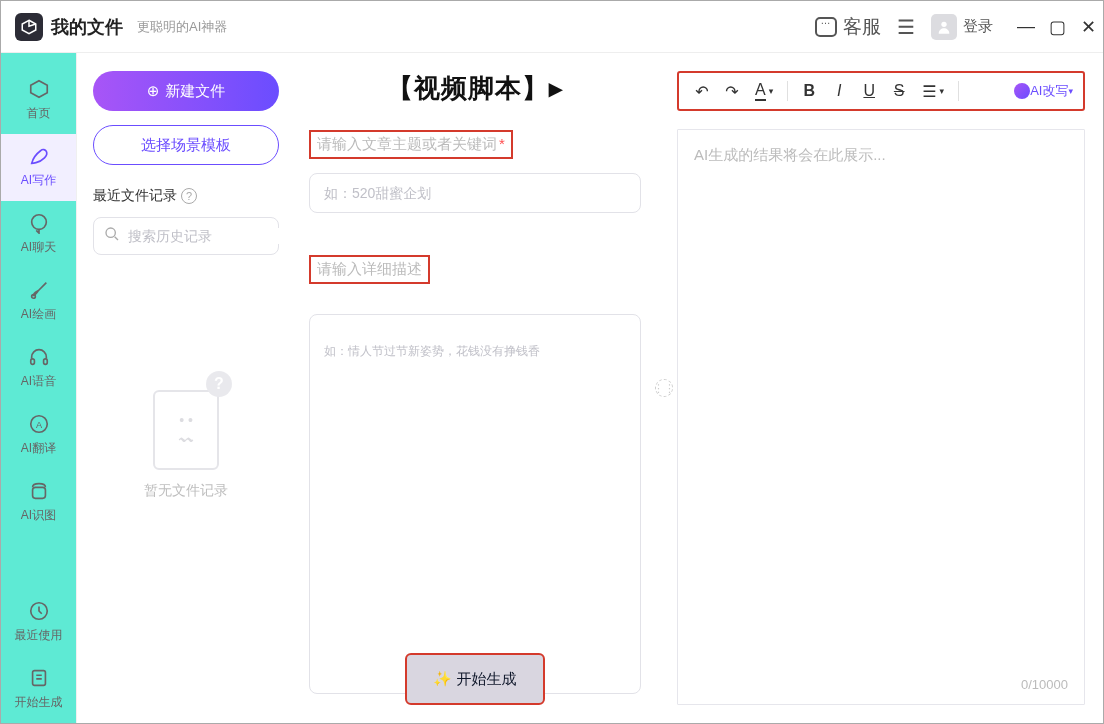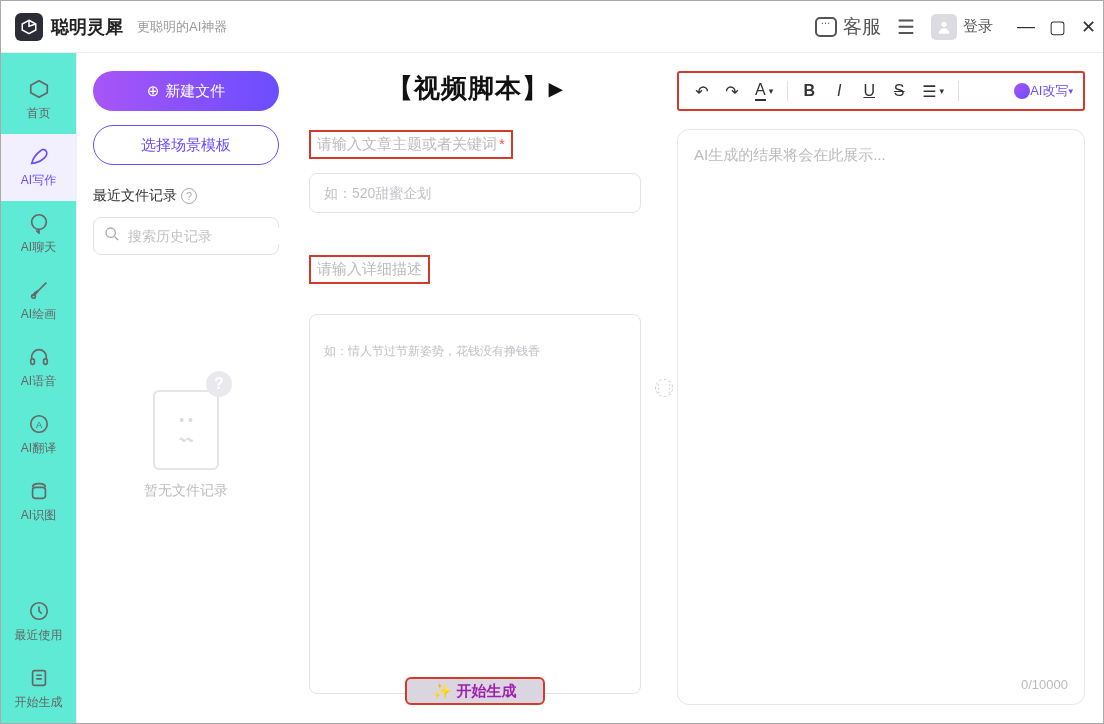--- a/index.html
+++ b/index.html
@@ -45,53 +45,53 @@
     .empty-bubble { position: absolute; top: -4px; right: -6px; width: 26px; height: 26px; background: #d8d8e0; border-radius: 50%; color: #fff; display: flex; align-items: center; justify-content: center; font-size: 16px; font-weight: 600; }
     .empty-text { font-size: 14px; color: #888; }
     
     
     .center-panel { flex: 1; padding: 18px 14px; position: relative; }
     .script-title { text-align: center; font-size: 26px; font-weight: 600; color: #111; letter-spacing: 1px; cursor: pointer; }
     .field-label { margin-top: 24px; font-size: 15px; color: #bbb; display: inline-block; padding: 3px 6px; border: 2px solid #d43a2c; }
     .req-star { color: #ff4d4f; margin-left: 2px; }
     .field-input { margin-top: 14px; width: 100%; height: 40px; border: 1px solid #e2e2e8; border-radius: 8px; padding: 12px 14px; font-size: 14px; outline: none; }
     .field-textarea { margin-top: 30px; width: 100%; height: 380px; border: 1px solid #e2e2e8; border-radius: 8px; padding: 28px 14px; font-size: 12px; outline: none; resize: none; }
-    .generate-btn { position: absolute; bottom: 18px; left: 50%; transform: translateX(-50%); width: 140px; height: 28px; border: 2px solid #d43a2c; background: #d9d6e0; color: #a21caf; font-size: 15px; border-radius: 6px; display: flex; align-items: center; justify-content: center; gap: 6px; cursor: pointer; font-weight: bold; }
+    .generate-btn { position: absolute; bottom: 18px; left: 50%; transform: translateX(-50%); width: 140px; height: 52px; border: 2px solid #d43a2c; background: #d9d6e0; color: #0f172a; font-size: 15px; border-radius: 6px; display: flex; align-items: center; justify-content: center; gap: 6px; cursor: pointer; }
     
     
     .divider { width: 18px; position: relative; display: flex; align-items: center; }
     .divider-handle { width: 18px; height: 18px; border: 1px dashed #ccc; border-radius: 50%; background: #fff; display: flex; align-items: center; justify-content: center; color: #ccc; font-size: 11px; cursor: pointer; }
     
     
     .right-panel { width: 430px; padding: 18px 18px 18px 4px; display: flex; flex-direction: column; }
     .toolbar { height: 40px; border: 2px solid #d43a2c; border-radius: 3px; display: flex; align-items: center; padding: 0 10px; gap: 4px; }
     .tb-btn { width: 26px; height: 26px; display: flex; align-items: center; justify-content: center; font-size: 16px; cursor: pointer; color: #333; border-radius: 4px; }
     .tb-btn.wide { width: auto; padding: 0 6px; gap: 3px; }
     .tb-sep { width: 1px; height: 20px; background: #e0e0e0; margin: 0 4px; }
     .tb-caret { font-size: 9px; }
     .ai-rewrite { display: flex; align-items: center; font-size: 13px; color: #6b4dff; cursor: pointer; margin-left: auto; }
     .ai-rewrite-icon { width: 16px; height: 16px; background: linear-gradient(135deg, #a855f7, #6b4dff); border-radius: 50%; }
-    .output-area { flex: 1; margin-top: 18px; border: 1px solid #e6e6ec; border-radius: 12px; padding: 16px; position: relative; }
+    .output-area { flex: 1; margin-top: 18px; border: 1px solid #e6e6ec; border-radius: 1px; padding: 16px; position: relative; }
     .output-placeholder { color: #bbb; font-size: 15px; }
     .char-count { position: absolute; right: 16px; bottom: 12px; font-size: 13px; color: #bbb; }
     
     ::placeholder { color: #c0c0c8; }
   </style>
 </head>
 <body>
 
 <div class="titlebar">
   <div class="logo-wrap">
     <div class="logo-icon">
       <svg width="18" height="18" viewBox="0 0 24 24" fill="none" stroke="#fff" stroke-width="2">
           <path d="M12 3 L21 8 L21 16 L12 21 L3 16 L3 8 Z"></path>
           <path d="M12 3 L12 11 L21 8"></path>
         </svg>
     </div>
-    <span class="app-name">聪明灵犀</span>
+    <span class="app-name">我的文件</span>
   </div>
   <span class="app-sub">更聪明的AI神器</span>
   <div class="titlebar-right">
     <div class="kefu">
       <span class="kefu-icon"></span>
       <span>客服</span>
     </div>
     <span class="menu-btn">☰</span>
     <div class="login-wrap">
       <span class="avatar">

